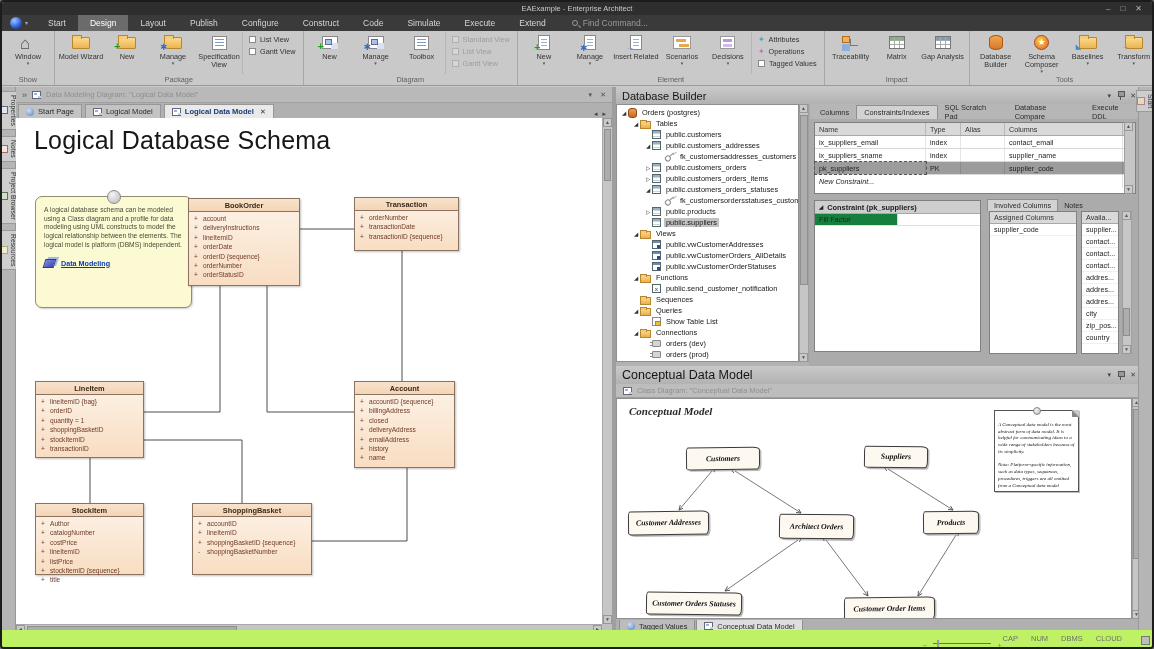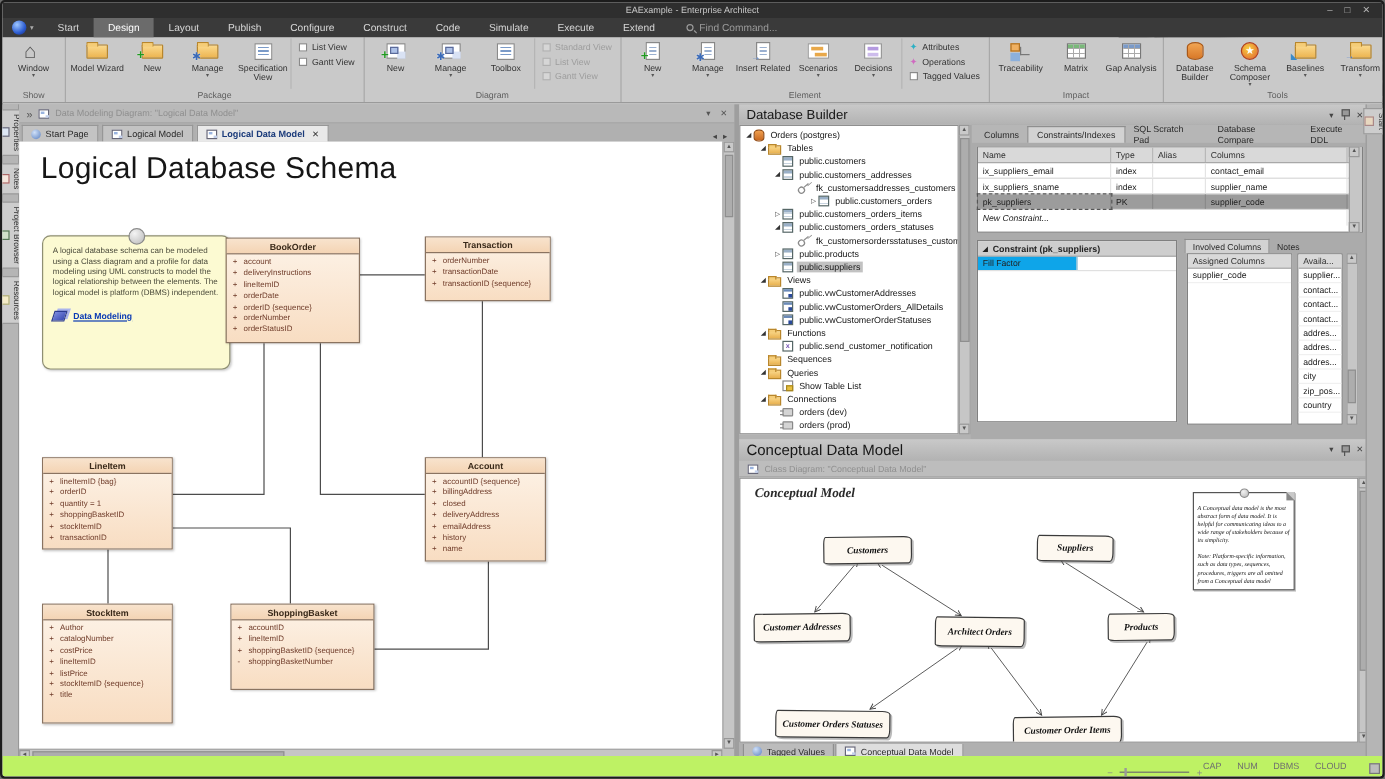--- a/index.html
+++ b/index.html
@@ -170,21 +170,21 @@
   .grow.sel{background:#9c9c9c;}
   .grow.sel .gc{border-right-color:#8a8a8a;}
   .grow.ph{font-style:italic;color:#8a8a8a;border-bottom:none;}
   .gc{font-size:7.2px;color:#222;padding:1px 4px;overflow:hidden;white-space:nowrap;border-right:1px solid #e4e4e4;display:flex;align-items:center;}
   .grow.head .gc{color:#333;border-right:1px solid #b8b8b8;}
   .gridvs{position:absolute;right:0;top:0;bottom:0;width:11px;background:#c6c6c6;border-left:1px solid #a0a0a0;}
 
   .cpgrid{position:absolute;left:5px;top:96px;width:167px;height:152px;background:#fff;border:1px solid #808080;}
   .cphead{display:flex;align-items:center;gap:4px;background:#cecece;border-bottom:1px solid #a8a8a8;font-size:7.4px;font-weight:bold;color:#222;height:13px;padding:0 4px;}
   .cprow{display:flex;height:12px;border-bottom:1px solid #e0e0e0;font-size:7.2px;color:#222;}
-  .cprow .k{width:50%;padding:1px 4px;border-right:1px solid #d8d8d8;background:#0ea5e9;}
+  .cprow .k{width:50%;padding:1px 4px;border-right:1px solid #d8d8d8;background:#15803d;}
 
   .invblock{position:absolute;left:176px;top:94px;right:7px;height:156px;}
   .invtabs{display:flex;align-items:flex-end;height:13px;padding-left:2px;}
   .invtabs .btab{height:12px;font-size:7.2px;padding:1px 6px;}
   .ilist{position:absolute;background:#fff;border:1px solid #808080;top:13px;bottom:0;overflow:hidden;}
   .ilist .lhead{background:#d9d9d9;border-bottom:1px solid #a8a8a8;font-size:7.2px;color:#333;padding:1px 4px;height:12px;white-space:nowrap;overflow:hidden;}
   .litem{font-size:7.2px;color:#222;padding:1px 4px;height:12px;white-space:nowrap;overflow:hidden;border-bottom:1px solid #f0f0f0;}
   .assigned{left:4px;width:88px;}
   .avail{left:96px;width:38px;}
   .invvs{position:absolute;right:3px;top:13px;bottom:0;width:10px;background:#c6c6c6;border:1px solid #a0a0a0;}
@@ -649,21 +649,21 @@
                 <div class="arow">
                   <span class="vis">+</span>
                   <span>history</span>
                 </div>
                 <div class="arow">
                   <span class="vis">+</span>
                   <span>name</span>
                 </div>
               </div>
             </div>
-            <div class="ucls" style="left: 19px; top: 385px; width: 109px; height: 100px;">
+            <div class="ucls" style="left: 19px; top: 385px; width: 109px; height: 72px;">
               <div class="chead">StockItem</div>
               <div class="cattrs">
                 <div class="arow">
                   <span class="vis">+</span>
                   <span>Author</span>
                 </div>
                 <div class="arow">
                   <span class="vis">+</span>
                   <span>catalogNumber</span>
                 </div>
@@ -757,21 +757,21 @@
           <div class="trow" style="padding-left: 27px;">
             <span class="texp">◢</span>
             <span class="ticon t-table"></span>
             <span class="tlabel">public.customers_addresses</span>
           </div>
           <div class="trow" style="padding-left: 39px;">
             <span class="texp"></span>
             <span class="ticon t-key"></span>
             <span class="tlabel">fk_customersaddresses_customers</span>
           </div>
-          <div class="trow" style="padding-left: 27px; margin-left: 30px;">
+          <div class="trow" style="padding-left: 27px;">
             <span class="texp">▷</span>
             <span class="ticon t-table"></span>
             <span class="tlabel">public.customers_orders</span>
           </div>
           <div class="trow" style="padding-left: 27px;">
             <span class="texp">▷</span>
             <span class="ticon t-table"></span>
             <span class="tlabel">public.customers_orders_items</span>
           </div>
           <div class="trow" style="padding-left: 27px;">

